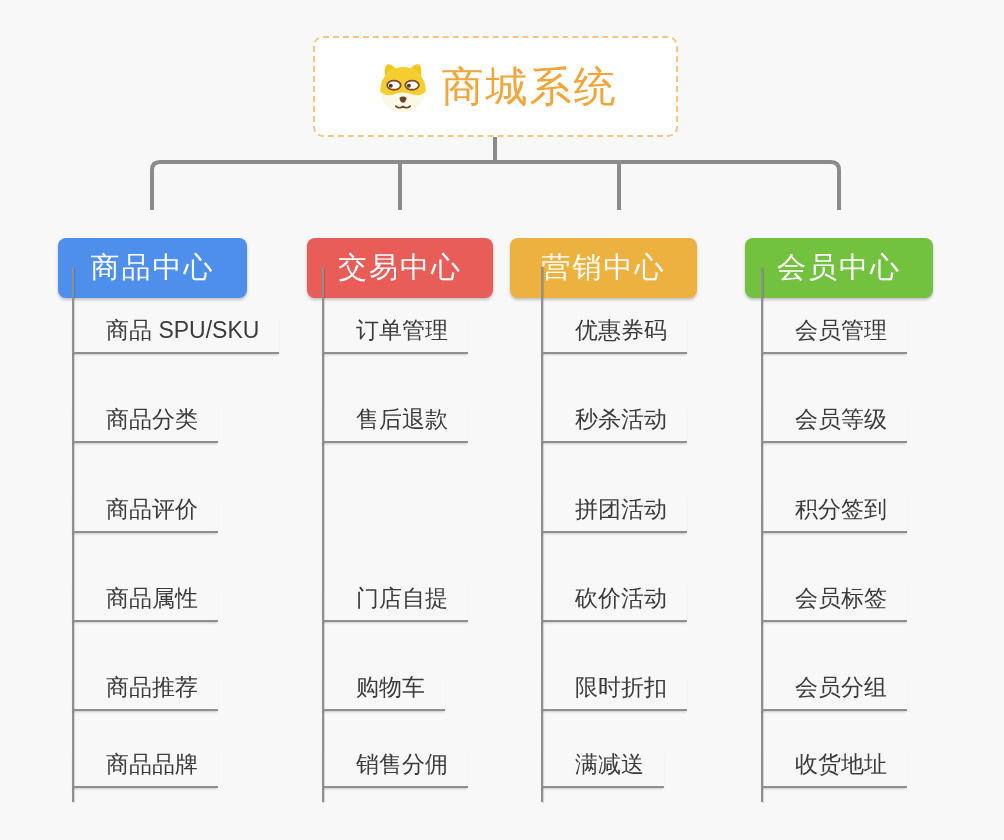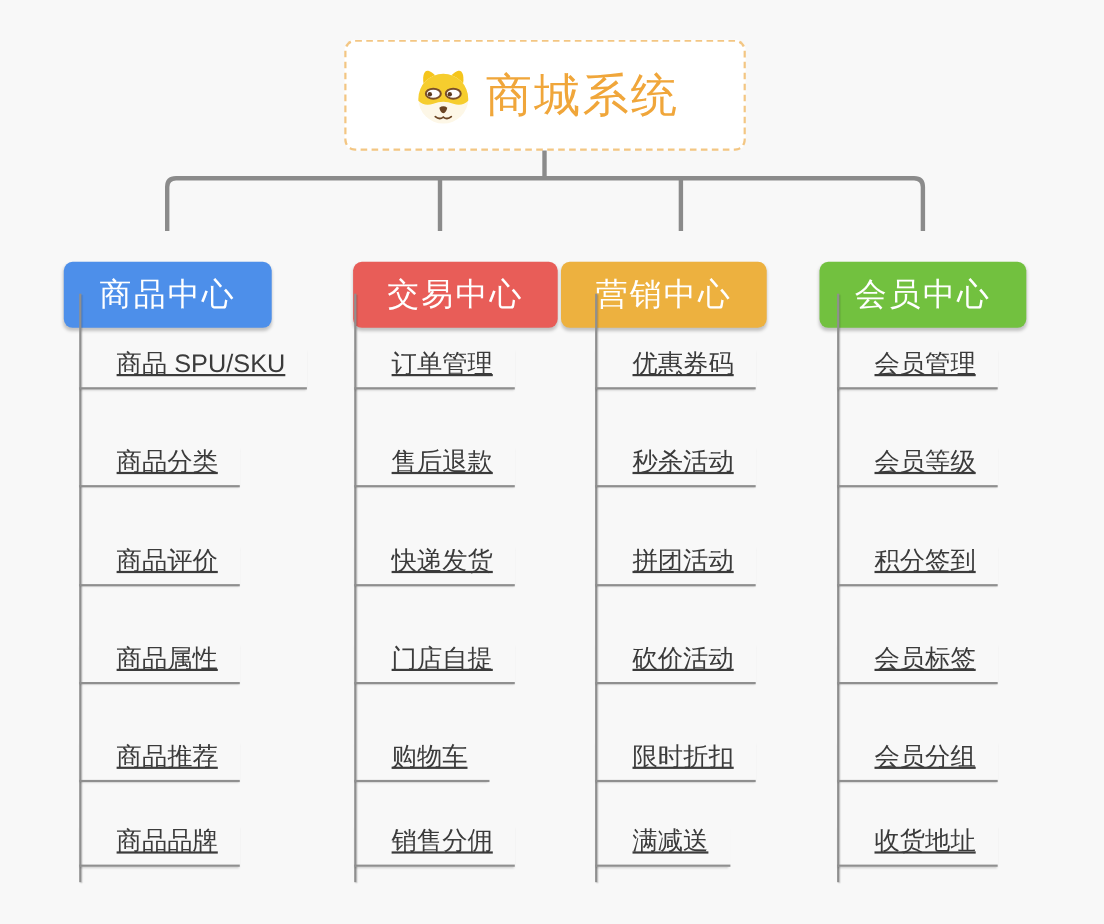--- a/index.html
+++ b/index.html
@@ -60,21 +60,21 @@
     align-items: center;
     justify-content: center;
     color: #ffffff;
     font-size: 29px;
     letter-spacing: 2px;
     box-shadow: 0 2px 3px rgba(0,0,0,0.22);
     cursor: pointer;
     margin-top: 31px;
   }
   .bh-0 { left: 58px;  width: 189px; background: #4d8fea; }
-  .bh-1 { left: 321px; width: 186px; background: #e85d58; }
+  .bh-1 { left: 307px; width: 186px; background: #e85d58; }
   .bh-2 { left: 510px; width: 187px; background: #edb13f; }
   .bh-3 { left: 745px; width: 188px; background: #72c13f; }
   
   .column {
     position: absolute;
     top: 0;
     width: 240px;
     height: 840px;
   }
   .col-0 { left: 72px; }
@@ -90,21 +90,20 @@
     position: absolute;
     left: 0;
     padding: 0 20px 7px 34px;
     border-bottom: 2px solid #8f8f8f;
     box-shadow: 0 2px 2px -1px rgba(0,0,0,0.18);
     font-size: 23px;
     line-height: 29px;
     color: #3b3b3b;
     white-space: nowrap;
     cursor: pointer;
-    text-decoration: underline;
   }
   .leaf-0 { top: 316px; }
   .leaf-1 { top: 405px; }
   .leaf-2 { top: 495px; }
   .leaf-3 { top: 584px; }
   .leaf-4 { top: 673px; }
   .leaf-5 { top: 750px; }
 </style>
 </head>
 <body>
@@ -152,21 +151,20 @@
     <div class="leaf leaf-2">商品评价</div>
     <div class="leaf leaf-3">商品属性</div>
     <div class="leaf leaf-4">商品推荐</div>
     <div class="leaf leaf-5">商品品牌</div>
   </div>
 
   <div class="column col-1">
     <div class="trunk"></div>
     <div class="leaf leaf-0">订单管理</div>
     <div class="leaf leaf-1">售后退款</div>
-    <div class="leaf leaf-2">快递发货</div>
     <div class="leaf leaf-3">门店自提</div>
     <div class="leaf leaf-5">销售分佣</div>
     <div class="leaf leaf-4">购物车</div>
   </div>
 
   <div class="column col-3">
     <div class="trunk"></div>
     <div class="leaf leaf-0">会员管理</div>
     <div class="leaf leaf-1">会员等级</div>
     <div class="leaf leaf-2">积分签到</div>

